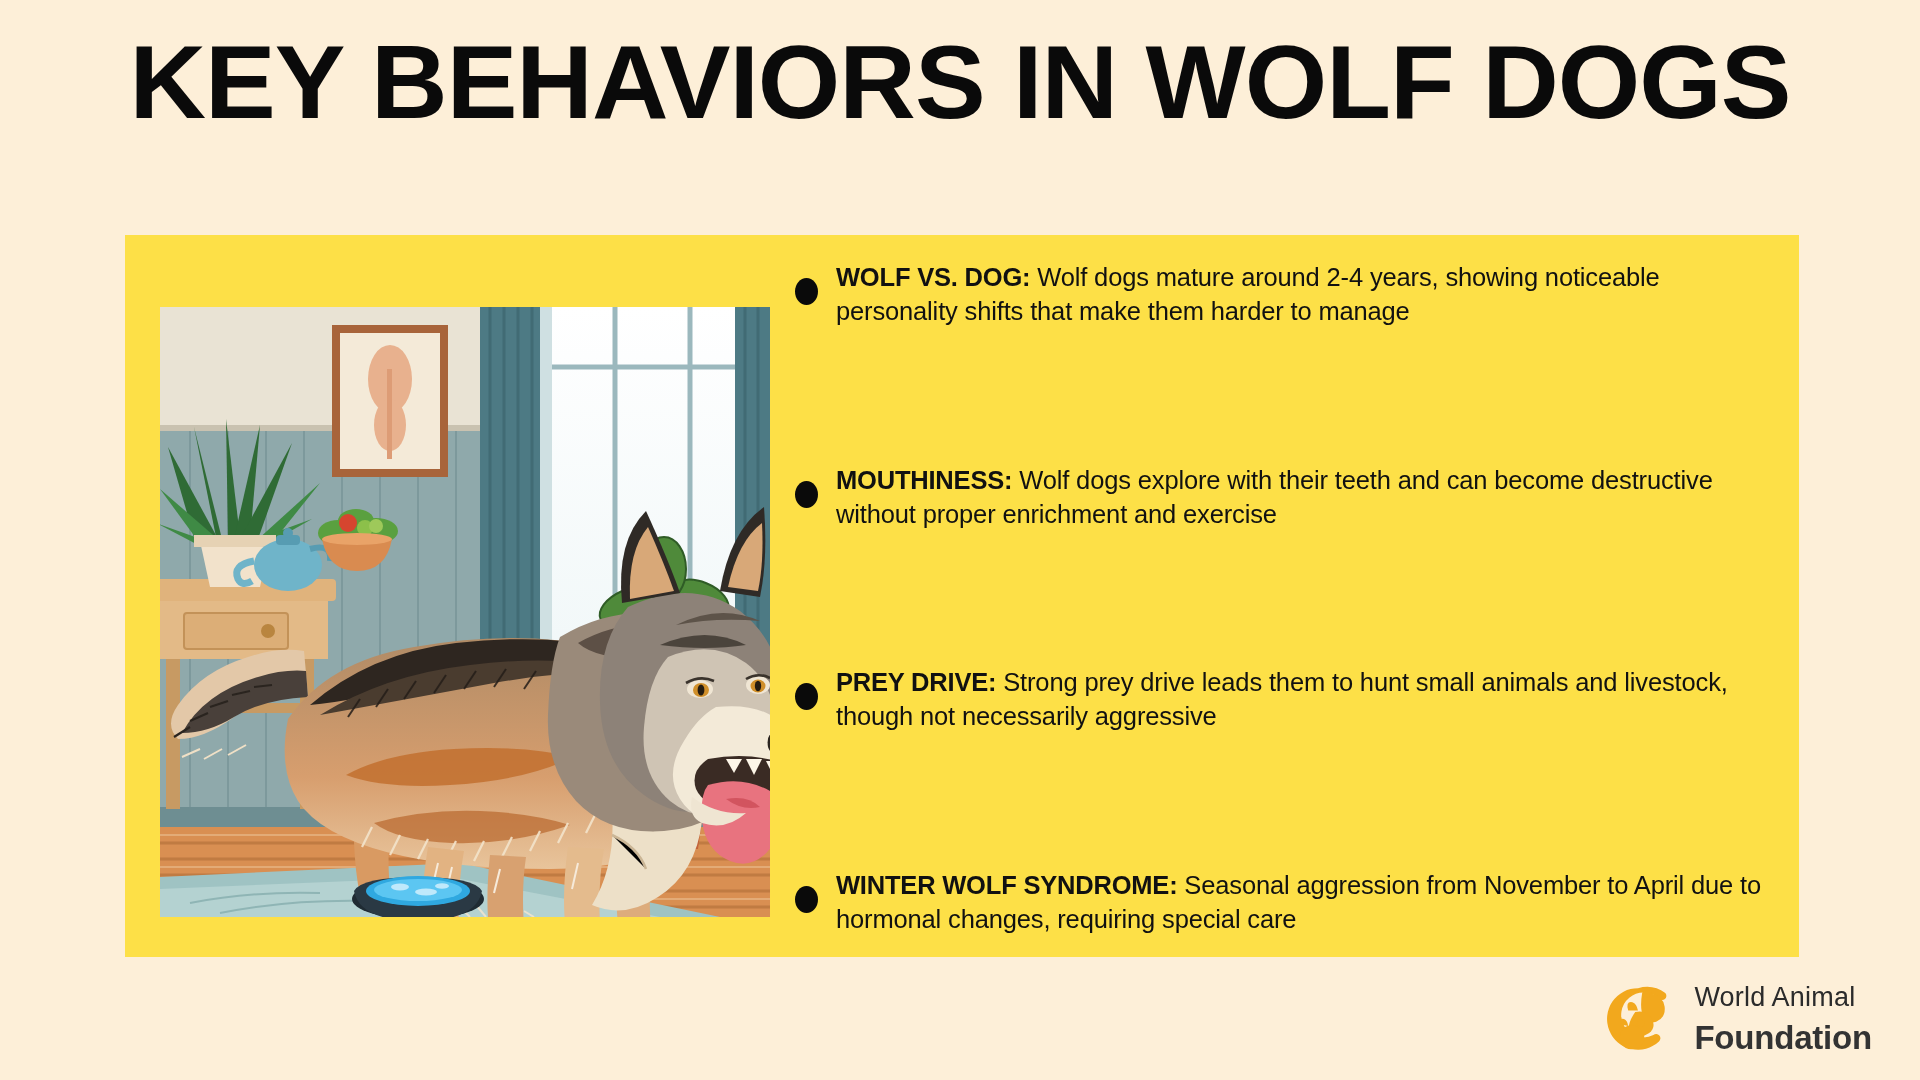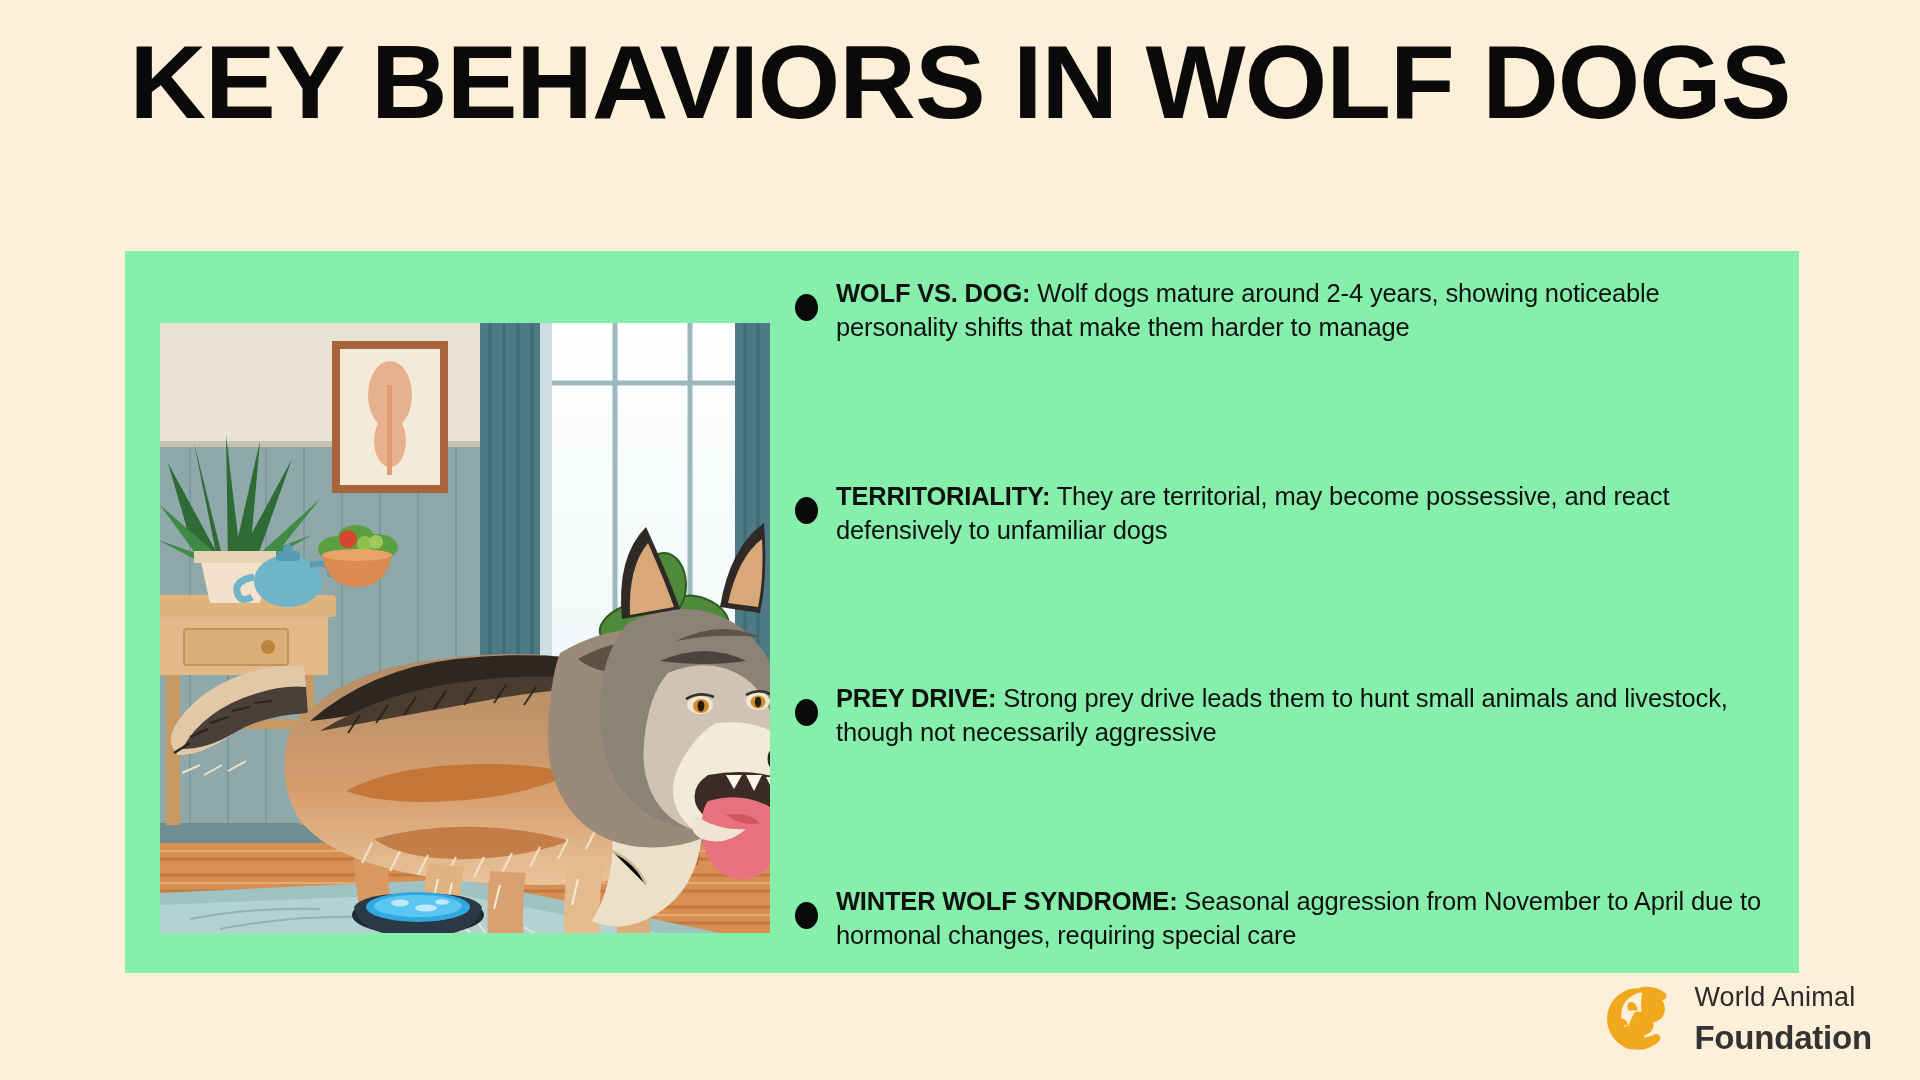--- a/index.html
+++ b/index.html
@@ -22,22 +22,21 @@
     letter-spacing:-1px;
     color:#0a0a0a;
     transform:scaleX(1.02);
     white-space:nowrap;
   }
   
   .panel{
     position:absolute;
     left:125px; top:235px;
     width:1674px; height:722px;
-    background:#86efac;
-    margin-top:16px;
+    background:#fde047;
   }
   
   .illo{
     position:absolute;
     left:35px; top:72px;
     width:610px; height:610px;
     overflow:hidden;
     background:#a8bfc2;
   }
   .illo svg{display:block;width:610px;height:610px;}
@@ -402,25 +401,25 @@
     </svg>
   </div>
 
   <div class="bullets">
 
     <div class="bullet">
       <span class="dot"></span>
       <div class="btext"><span class="blabel">WOLF VS. DOG:</span><span> Wolf dogs mature around 2-4 years, showing noticeable personality shifts that make them harder to manage</span></div>
     </div>
 
+
     <div class="bullet">
       <span class="dot"></span>
-      <div class="btext"><span class="blabel">TERRITORIALITY:</span><span> They are territorial, may become possessive, and react defensively to unfamiliar dogs</span></div>
+      <div class="btext"><span class="blabel">MOUTHINESS:</span><span> Wolf dogs explore with their teeth and can become destructive without proper enrichment and exercise</span></div>
     </div>
-
 
 
     <div class="bullet">
       <span class="dot"></span>
       <div class="btext"><span class="blabel">PREY DRIVE:</span><span> Strong prey drive leads them to hunt small animals and livestock, though not necessarily aggressive</span></div>
     </div>
 
     <div class="bullet">
       <span class="dot"></span>
       <div class="btext"><span class="blabel">WINTER WOLF SYNDROME:</span><span> Seasonal aggression from November to April due to hormonal changes, requiring special care</span></div>

